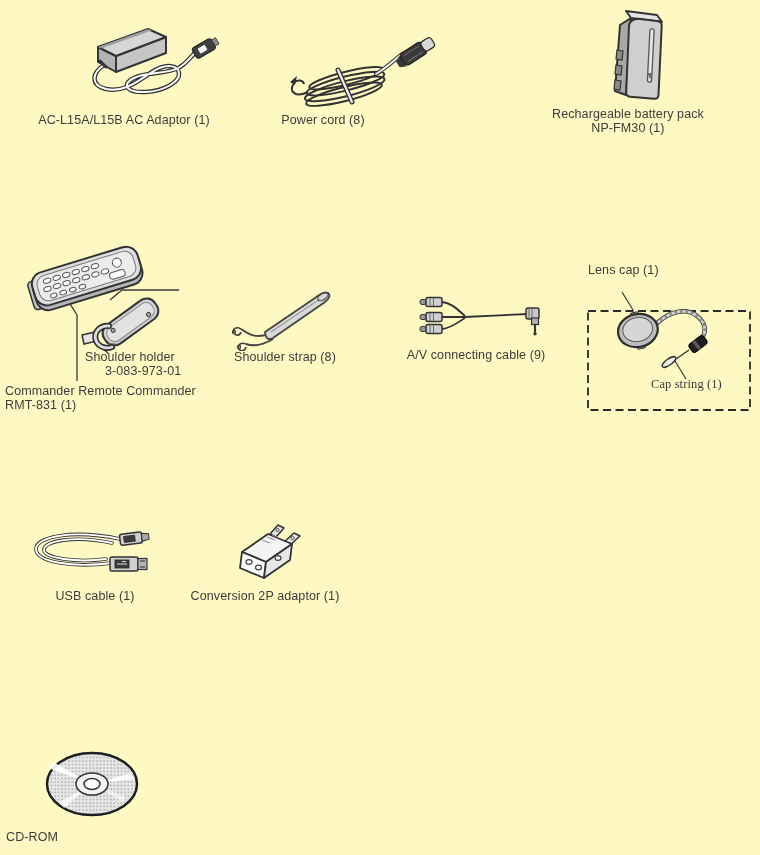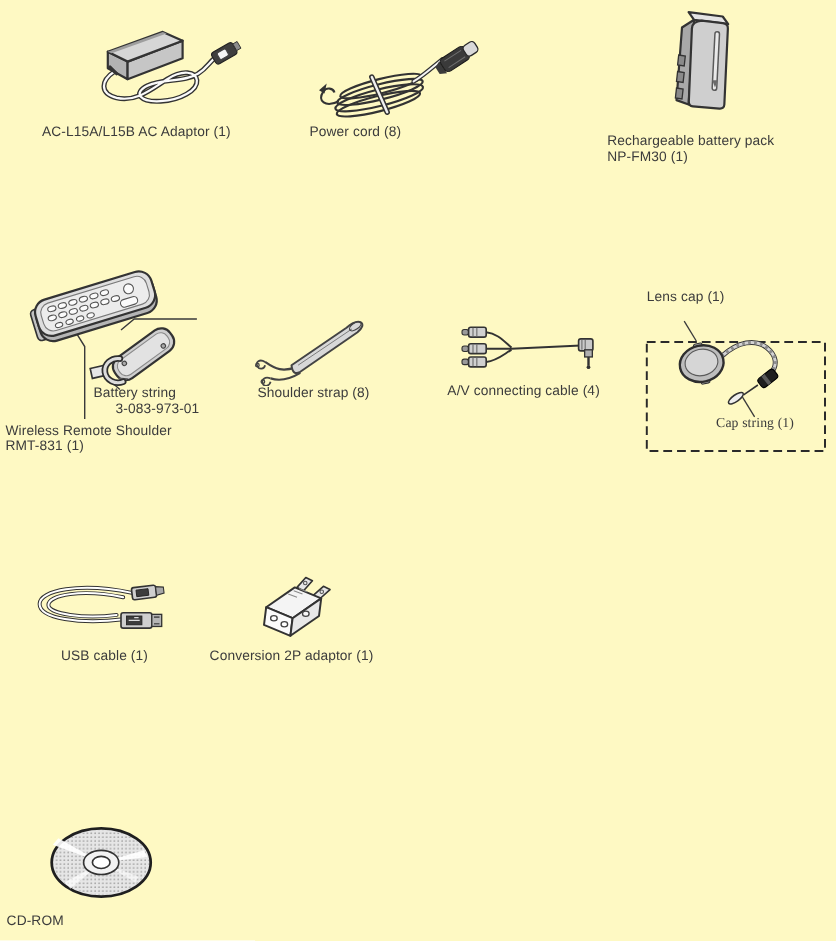--- a/index.html
+++ b/index.html
@@ -82,21 +82,21 @@
 
       <polygon points="28,7 59,11 64,18 33,14" fill="#e4e4e4" stroke="#333" stroke-width="2" stroke-linejoin="round"></polygon>
 
       <path d="M 40,14.8 L 59,17 Q 64,17.5 63.7,22 L 60.5,91 Q 60.3,95 56,94.7 L 32,92.7 Q 28,92.4 28.2,88 L 31,22 Q 31.2,15.5 40,14.8 Z" fill="#cfcfcf" stroke="#333" stroke-width="2" stroke-linejoin="round"></path>
 
       <path d="M 54,27 L 51.5,76" stroke="#5a5a5a" stroke-width="5.5" stroke-linecap="round"></path>
       <path d="M 54,27 L 51.5,76" stroke="#e9e9e9" stroke-width="2.8" stroke-linecap="round"></path>
       <polygon points="49.5,69 54.5,69 52,75.5" fill="#6a6a6a"></polygon>
     </svg>
   </div>
-  <div class="lbl" style="left:552px;top:121px;">
+  <div class="lbl" style="left:552px;top:107px;text-align:center;">
     <span class="line">Rechargeable battery pack</span>
     <span class="line">NP-FM30 (1)</span>
   </div>
 
   <div class="illus" style="left:5px;top:235px;">
     <svg width="185" height="150" viewBox="0 0 185 150">
 
       <path d="M 62,64 L 72,80 L 72,146" fill="none" stroke="#3a3a3a" stroke-width="1.3"></path>
       <path d="M 105,65 L 117,55 L 174,55" fill="none" stroke="#3a3a3a" stroke-width="1.3"></path>
       <path d="M 96,112 L 104,119" fill="none" stroke="#3a3a3a" stroke-width="1.2"></path>
@@ -137,23 +137,23 @@
         <circle cx="105" cy="84" r="2" fill="#aaaaaa" stroke="#444" stroke-width="1"></circle>
         <circle cx="143" cy="92" r="2" fill="#aaaaaa" stroke="#444" stroke-width="1"></circle>
         <polygon points="93,91 100,97 93,98" fill="#5a5a5a"></polygon>
       </g>
 
       <polygon points="77,100 90,97 92,106 79,109" fill="#e5e5e5" stroke="#333" stroke-width="1.5"></polygon>
       <path d="M 104,91 A 12,11 0 1 0 107,112" fill="none" stroke="#2e2e2e" stroke-width="6" stroke-linecap="round"></path>
       <path d="M 104,91 A 12,11 0 1 0 107,112" fill="none" stroke="#dcdcdc" stroke-width="2.8" stroke-linecap="round"></path>
     </svg>
   </div>
-  <div class="lbl" style="left:85px;top:350px;">Battery string</div>
+  <div class="lbl" style="left:85px;top:350px;">Shoulder holder</div>
   <div class="lbl" style="left:105px;top:364px;">3-083-973-01</div>
-  <div class="lbl" style="left:5px;top:384px;">Wireless Remote Shoulder</div>
+  <div class="lbl" style="left:5px;top:384px;">Commander Remote Commander</div>
   <div class="lbl" style="left:5px;top:398px;text-align:right;">RMT-831 (1)</div>
 
   <div class="illus" style="left:225px;top:276px;">
     <svg width="115" height="75" viewBox="0 0 115 75">
 
       <path d="M 44,58 C 32,62 26,60 16,53" fill="none" stroke="#444" stroke-width="2"></path>
       <path d="M 48,63 C 38,69 30,71 21,68" fill="none" stroke="#444" stroke-width="2"></path>
       <path d="M 16,53 c -5,-3 -9,0 -7,4 c 1.5,3 6,3 7,-1" fill="none" stroke="#444" stroke-width="1.6"></path>
       <path d="M 21,68 c -5,-2 -9,1 -7,5 c 2,3 6,2 7,-2" fill="none" stroke="#444" stroke-width="1.6"></path>
       <circle cx="9" cy="56" r="1.6" fill="none" stroke="#444" stroke-width="1.2"></circle>
@@ -187,21 +187,21 @@
         <path d="M 12,37 L 12,45 M 15.5,37 L 15.5,45" stroke="#6a6a6a" stroke-width="1"></path>
       </g>
 
       <rect x="108" y="20" width="13" height="11" rx="2" fill="#c9c9c9" stroke="#333" stroke-width="1.5"></rect>
       <path d="M 111,21 L 111,30 M 114,21 L 114,30" stroke="#6a6a6a" stroke-width="1"></path>
       <rect x="113.5" y="30" width="7" height="6.5" fill="#b0b0b0" stroke="#333" stroke-width="1.2"></rect>
       <path d="M 117,36.5 L 117,44.5" stroke="#333" stroke-width="2.2"></path>
       <circle cx="117" cy="45.8" r="1.7" fill="#333"></circle>
     </svg>
   </div>
-  <div class="lbl center" style="left:405px;top:348px;width:142px;">A/V connecting cable (4)</div>
+  <div class="lbl center" style="left:405px;top:348px;width:142px;">A/V connecting cable (9)</div>
 
   <div class="illus" style="left:585px;top:258px;">
     <svg width="170" height="158" viewBox="0 0 170 158">
 
       <rect x="3" y="53" width="162" height="99" fill="none" stroke="#2a2a2a" stroke-width="1.8" stroke-dasharray="8 4.5"></rect>
 
       <path d="M 37,34 L 48,52" stroke="#3a3a3a" stroke-width="1.2"></path>
 
       <path d="M 101,121 L 90,103" stroke="#3a3a3a" stroke-width="1.2"></path>
 

